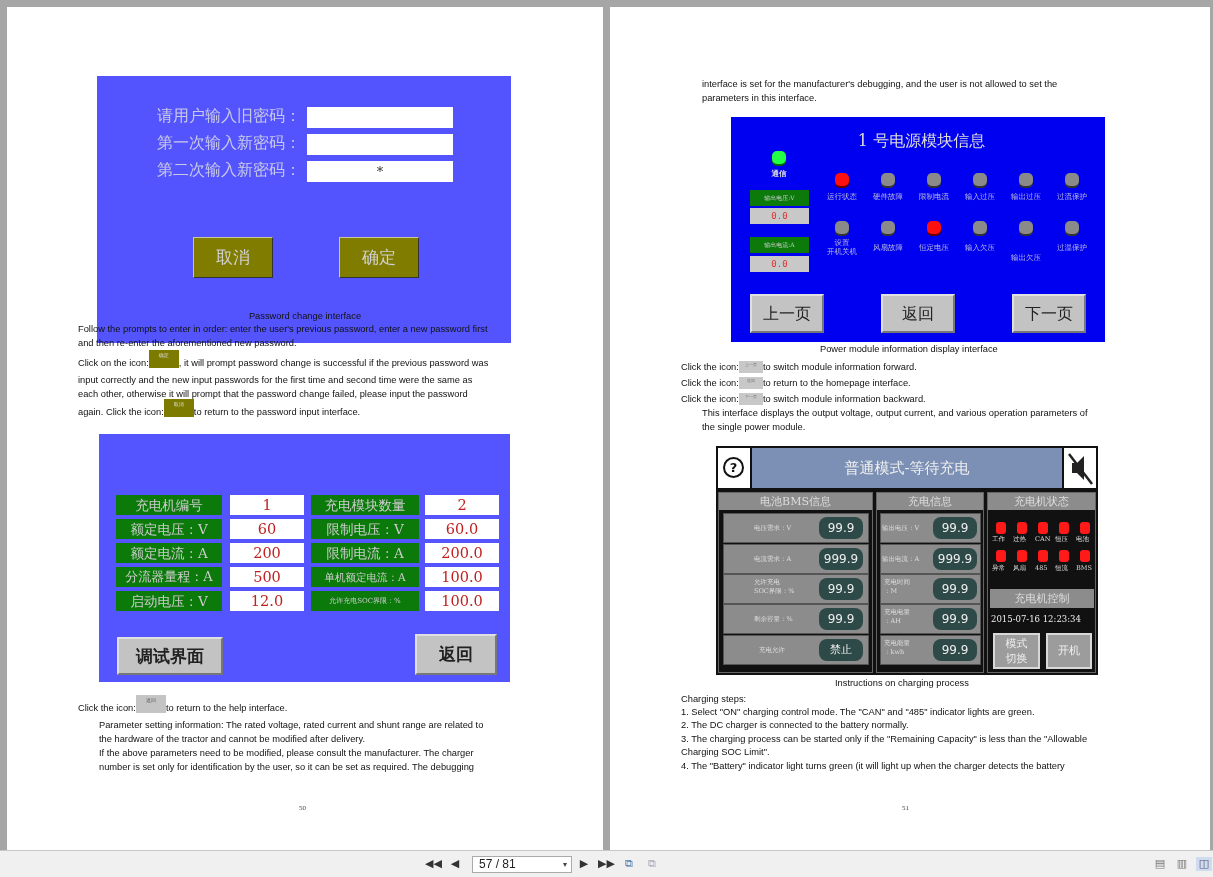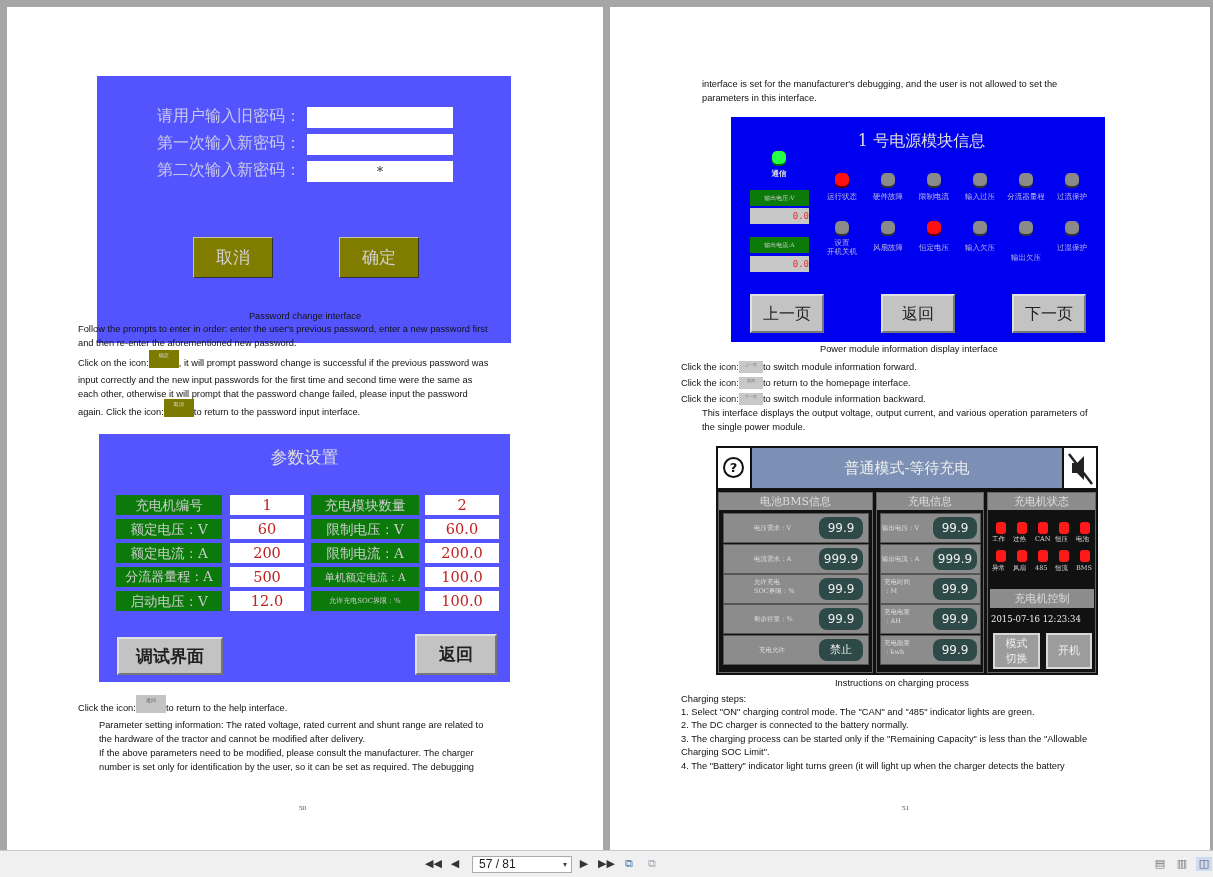--- a/index.html
+++ b/index.html
@@ -31,21 +31,21 @@
   .gray-btn { position: absolute; background: #c3c3c3; border: 2px solid #e0e0e0; border-right-color: #777; border-bottom-color: #777; color: #222; text-align: center; }
   
   #hmi-power { left: 121px; top: 110px; width: 374px; height: 225px; background: #0000f0; }
   .pm-title { position: absolute; left: 0; width: 100%; top: 14px; text-align: center; color: #ddd; font-size: 16px; padding-left: 7px; }
   .led { position: absolute; width: 14px; height: 13px; border-radius: 5px; }
   .led-gray { background: #8a8a8a; box-shadow: 0 2px 0 #333; }
   .led-red { background: #ff1010; box-shadow: 0 2px 0 #600; }
   .led-green { background: #22ff44; box-shadow: 0 2px 0 #060; }
   .pm-label { position: absolute; color: #b8b8e0; font-size: 7.5px; text-align: center; width: 44px; white-space: nowrap; line-height: 9px; }
   .pm-green { position: absolute; left: 19px; width: 59px; height: 16px; background: #0b7a0b; color: #ccc; font-size: 6px; text-align: center; line-height: 16px; }
-  .pm-val { position: absolute; left: 19px; width: 59px; height: 16px; background: #c8c8c8; color: #e03030; font-size: 9px; text-align: right; line-height: 16px; font-family: "DejaVu Sans Mono", monospace; }
+  .pm-val { position: absolute; left: 19px; width: 59px; height: 16px; background: #c8c8c8; color: #e03030; font-size: 9px; text-align: center; line-height: 16px; font-family: "DejaVu Sans Mono", monospace; }
   
   #hmi-charge { left: 106px; top: 439px; width: 382px; height: 229px; background: #111; }
   .ch-head { position: absolute; background: #d0d0d0; }
   .ch-section-title { position: absolute; background: #8c8c8c; color: #ddd; font-size: 11px; text-align: center; line-height: 17px; height: 17px; }
   .ch-row { position: absolute; background: #8c8c8c; border: 1px solid #555; }
   .ch-row-label { position: absolute; color: #ddd; font-size: 6.5px; line-height: 9px; white-space: nowrap; }
   .ch-val { position: absolute; background: #2e4a48; color: #eee; border-radius: 8px; font-family: "DejaVu Sans", sans-serif; font-size: 12px; text-align: center; }
   .ch-led { position: absolute; width: 10px; height: 12px; background: #ff1a1a; border-radius: 3px; }
   .ch-led-label { position: absolute; color: #ddd; font-size: 6.5px; white-space: nowrap; }
   .ch-btn { position: absolute; background: #9c9c9c; border: 2px solid #d8d8d8; color: #eee; font-size: 11px; text-align: center; }
@@ -80,21 +80,20 @@
     <div class="txt" style="left:71px;top:343px">
       <span>Click on the icon:</span><span class="inline-icon ii-olive">确定</span><span>, it will prompt password change is successful if the previous password was</span>
     </div>
     <div class="txt" style="left:71px;top:366px">input correctly and the new input passwords for the first time and second time were the same as</div>
     <div class="txt" style="left:71px;top:380px">each other, otherwise it will prompt that the password change failed, please input the password</div>
     <div class="txt" style="left:71px;top:392px">
       <span>again. Click the icon:</span><span class="inline-icon ii-olive">取消</span><span>to return to the password input interface.</span>
     </div>
 
     <div class="hmi" id="hmi-param">
-      <div class="param-title">参数设置</div>
 
       <div class="plabel" style="left:17px;top:61px;width:106px">充电机编号</div>
       <div class="pval" style="left:131px;top:61px;width:74px">1</div>
       <div class="plabel" style="left:212px;top:61px;width:108px">充电模块数量</div>
       <div class="pval" style="left:326px;top:61px;width:74px">2</div>
 
       <div class="plabel" style="left:17px;top:85px;width:106px">额定电压：V</div>
       <div class="pval" style="left:131px;top:85px;width:74px">60</div>
       <div class="plabel" style="left:212px;top:85px;width:108px">限制电压：V</div>
       <div class="pval" style="left:326px;top:85px;width:74px">60.0</div>
@@ -145,21 +144,21 @@
       <div class="led led-red" style="left:104px;top:56px"></div>
       <div class="led led-gray" style="left:150px;top:56px"></div>
       <div class="led led-gray" style="left:196px;top:56px"></div>
       <div class="led led-gray" style="left:242px;top:56px"></div>
       <div class="led led-gray" style="left:288px;top:56px"></div>
       <div class="led led-gray" style="left:334px;top:56px"></div>
       <div class="pm-label" style="left:89px;top:75px">运行状态</div>
       <div class="pm-label" style="left:135px;top:75px">硬件故障</div>
       <div class="pm-label" style="left:181px;top:75px">限制电流</div>
       <div class="pm-label" style="left:227px;top:75px">输入过压</div>
-      <div class="pm-label" style="left:273px;top:75px">分流器量程</div>
+      <div class="pm-label" style="left:273px;top:75px">输出过压</div>
       <div class="pm-label" style="left:319px;top:75px">过流保护</div>
 
       <div class="led led-gray" style="left:104px;top:104px"></div>
       <div class="led led-gray" style="left:150px;top:104px"></div>
       <div class="led led-red" style="left:196px;top:104px"></div>
       <div class="led led-gray" style="left:242px;top:104px"></div>
       <div class="led led-gray" style="left:288px;top:104px"></div>
       <div class="led led-gray" style="left:334px;top:104px"></div>
       <div class="pm-label" style="left:89px;top:121px;white-space:pre-line">设置
 开机关机</div>

